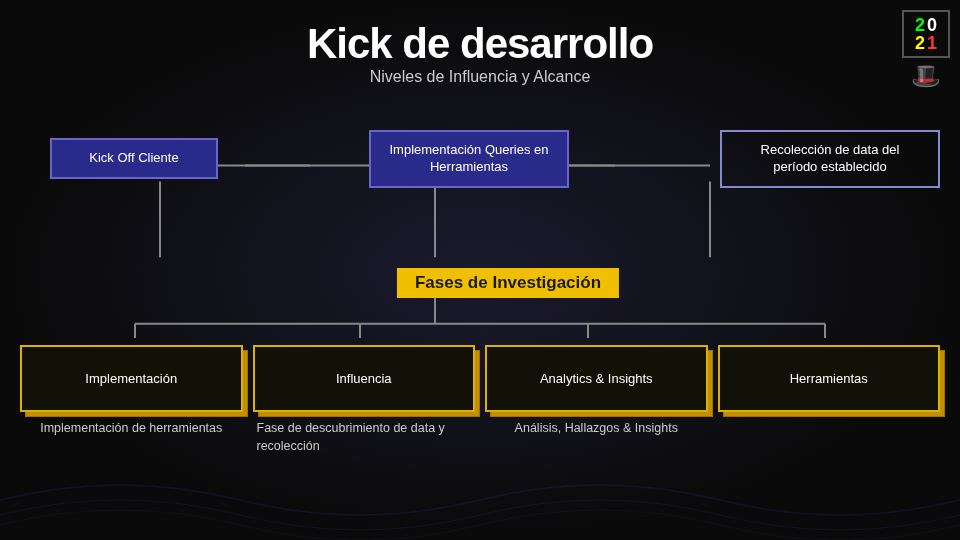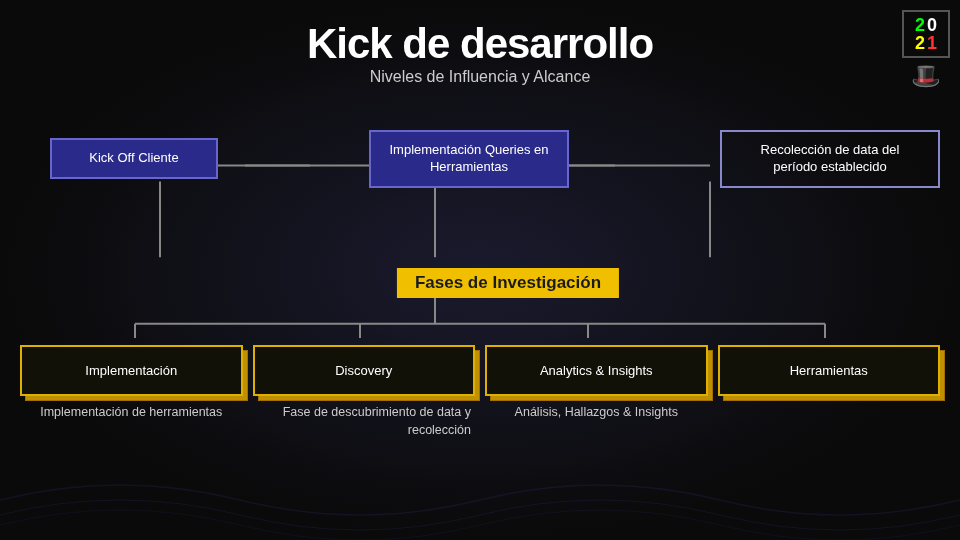--- a/index.html
+++ b/index.html
@@ -156,40 +156,40 @@
       width: 100%;
     }
 
     .tab-front {
       position: relative;
       z-index: 2;
       border: 2px solid #e0b000;
       background-color: #111108;
       color: #ffffff;
       text-align: center;
-      padding: 16px 10px;
+      padding: 24px 10px;
       font-size: 13px;
       width: 100%;
     }
 
     .tab-back {
       position: absolute;
       top: 5px;
       left: 5px;
       right: -5px;
       bottom: -5px;
       background-color: #c09000;
       z-index: 1;
       border: 1px solid #a07000;
     }
 
     .card-desc {
       color: #cccccc;
       font-size: 12.5px;
-      text-align: right;
+      text-align: left;
       line-height: 1.4;
       padding: 0 4px;
     }
 
     
     .svg-connectors {
       position: absolute;
       top: 0;
       left: 0;
       width: 100%;
@@ -269,21 +269,21 @@
           <span>Implementación</span>
         </div>
       </div>
       <p class="card-desc">Implementación de herramientas</p>
     </div>
 
     <div class="phase-card">
       <div class="card-tab-shadow">
         <div class="tab-back"></div>
         <div class="tab-front">
-          <span>Discovery</span>
+          <span>Influencia</span>
         </div>
       </div>
       <p class="card-desc">Fase de descubrimiento de data y recolección</p>
     </div>
 
     <div class="phase-card">
       <div class="card-tab-shadow">
         <div class="tab-back"></div>
         <div class="tab-front">
           <span>Analytics &amp; Insights</span>

